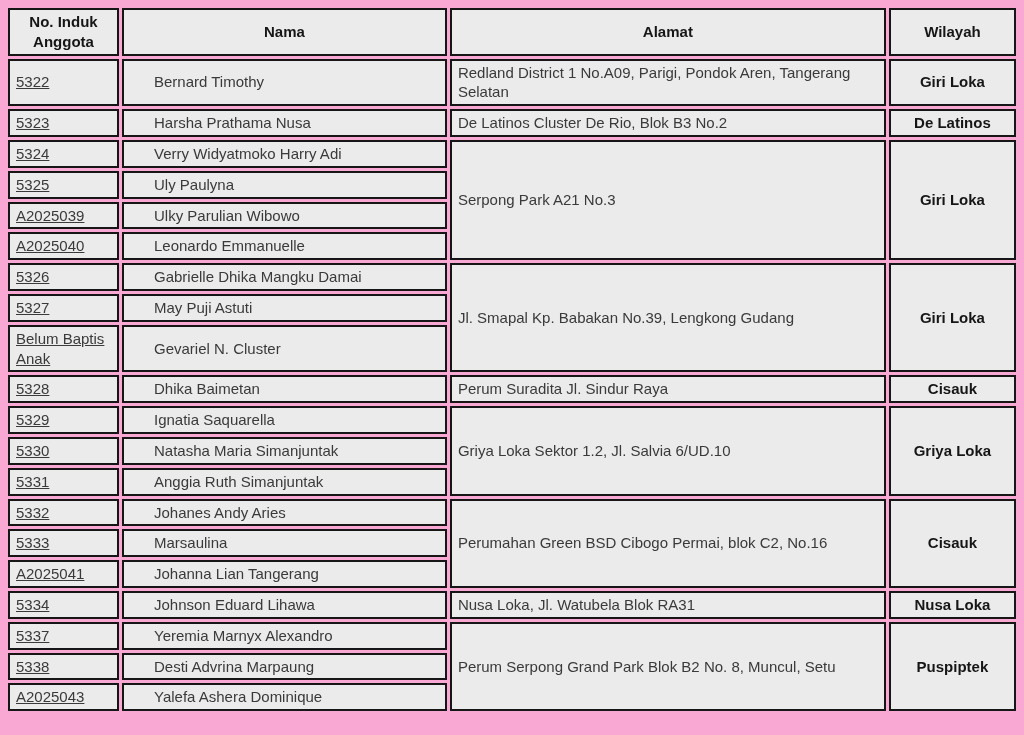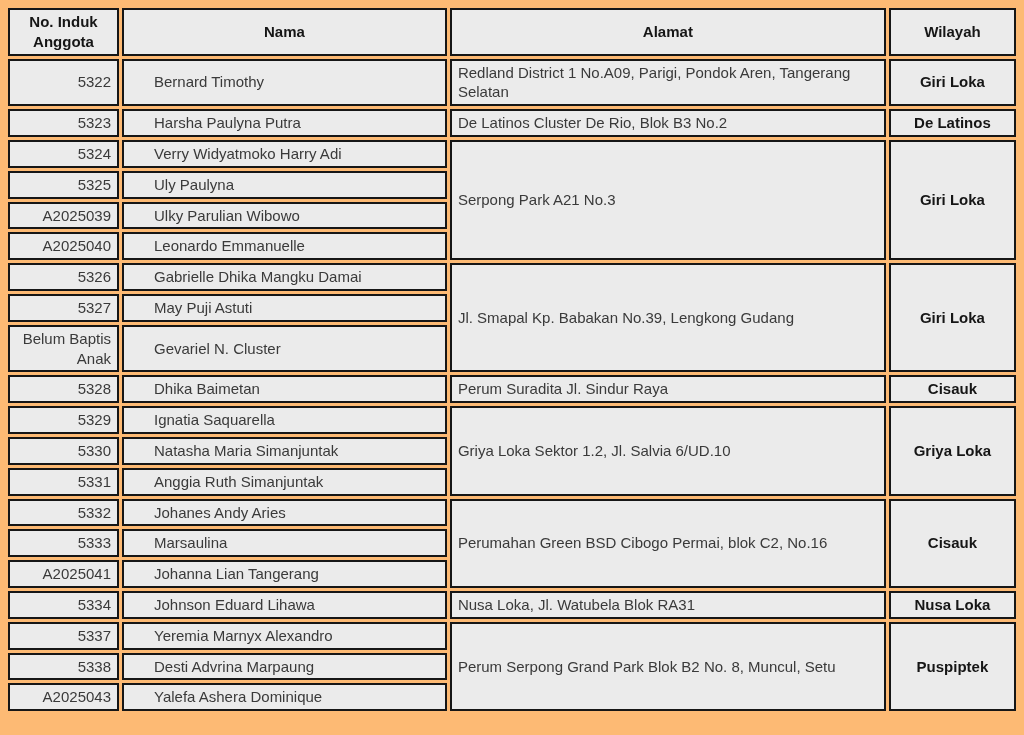--- a/index.html
+++ b/index.html
@@ -6,21 +6,21 @@
     margin: 0;
     padding: 0;
     background: #ffffff;
     font-family: "Liberation Sans", "DejaVu Sans", sans-serif;
   }
   .page {
     width: 1024px;
     height: 735px;
     box-sizing: border-box;
     padding: 5px;
-    background: #fdba74;
+    background: #f9a8d4;
   }
   table.member-table {
     border-collapse: separate;
     border-spacing: 3px;
     table-layout: fixed;
     width: 1014px;
   }
   col.c-no  { width: 110px; }
   col.c-nm  { width: 322px; }
   col.c-al  { width: 432px; }
@@ -36,21 +36,21 @@
     box-sizing: border-box;
     overflow: hidden;
   }
   th {
     font-weight: bold;
     color: #161616;
     text-align: center;
     height: 44px;
     padding: 2px 4px;
   }
-  td.no  { text-align: right; }
+  td.no  { text-align: left; text-decoration: underline; }
   td.nm  { text-align: left; padding-left: 30px; }
   td.al  { text-align: left; margin-left: 47px; }
   td.wl  { text-align: center; font-weight: bold; color: #161616; }
   tr.r1 td { height: 26px; }
   tr.r2 td { height: 46px; }
 </style>
 </head>
 <body>
 
 <div class="page">
@@ -71,21 +71,21 @@
 
       <tr class="r2">
         <td class="no">5322</td>
         <td class="nm">Bernard Timothy</td>
         <td class="al">Redland District 1 No.A09, Parigi, Pondok Aren, Tangerang Selatan</td>
         <td class="wl">Giri Loka</td>
       </tr>
 
       <tr class="r1">
         <td class="no">5323</td>
-        <td class="nm">Harsha Paulyna Putra</td>
+        <td class="nm">Harsha Prathama Nusa</td>
         <td class="al">De Latinos Cluster De Rio, Blok B3 No.2</td>
         <td class="wl">De Latinos</td>
       </tr>
 
       <tr class="r1">
         <td class="no">5324</td>
         <td class="nm">Verry Widyatmoko Harry Adi</td>
         <td class="al" rowspan="4">Serpong Park A21 No.3</td>
         <td class="wl" rowspan="4">Giri Loka</td>
       </tr>

